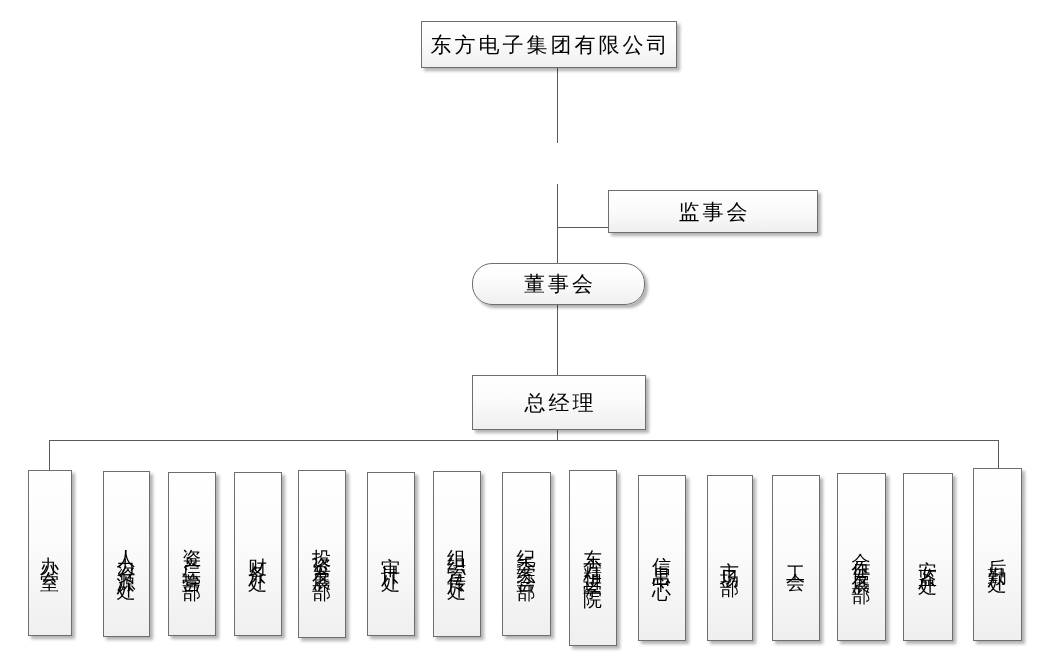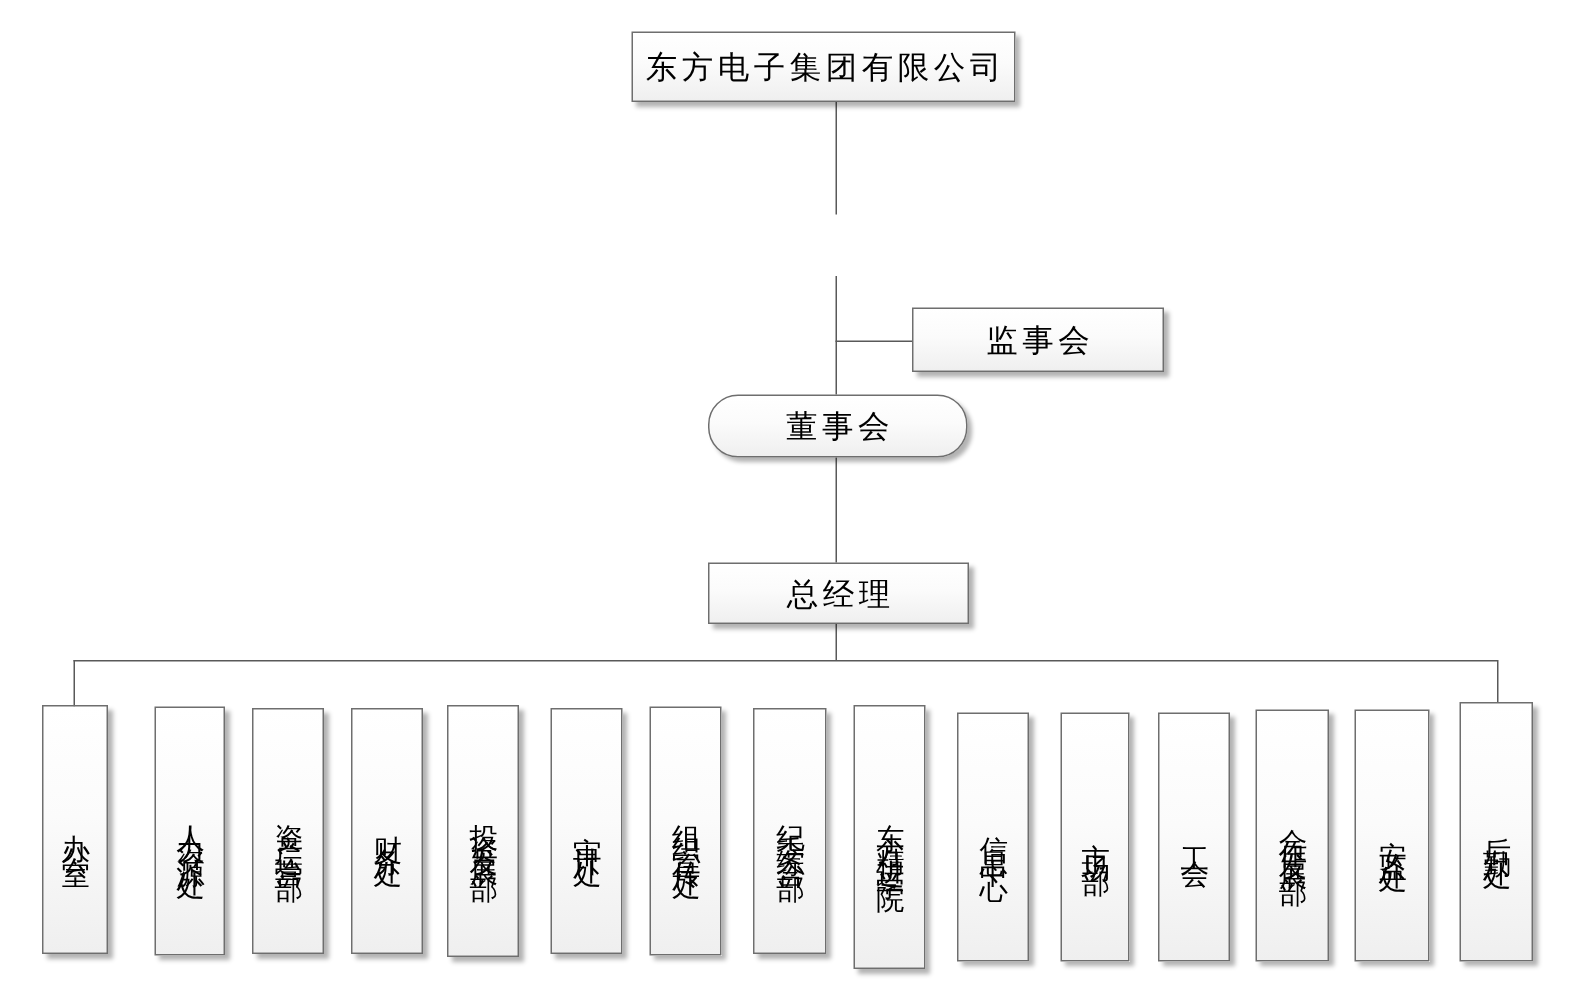--- a/index.html
+++ b/index.html
@@ -59,29 +59,29 @@
   <div class="line vline" style="left:557px; top:416px; height:24px;"></div>
   <div class="line hline" style="left:49px;  top:440px; width:949px;"></div>
   <div class="line vline" style="left:49px;  top:440px; height:31px;"></div>
   <div class="line vline" style="left:998px; top:440px; height:28px;"></div>
 
   <div class="box hbox" style="left:421px; top:21px;  width:256px; height:47px;">
     <span class="htext">东方电子集团有限公司</span>
   </div>
 
 
-  <div class="box hbox" style="left:608px; top:205px; width:168px; height:43px;">
+  <div class="box hbox" style="left:608px; top:190px; width:210px; height:43px;">
     <span class="htext">监事会</span>
   </div>
 
   <div class="box hbox" style="left:472px; top:263px; width:173px; height:42px;border-radius:20px;">
     <span class="htext">董事会</span>
   </div>
 
-  <div class="box hbox" style="left:472px; top:375px; width:174px; height:41px;">
+  <div class="box hbox" style="left:472px; top:375px; width:174px; height:55px;">
     <span class="htext">总经理</span>
   </div>
 
   <div class="box vbox" style="left:28px;  top:470px; width:44px; height:166px;">
     <span class="vtext">办公室</span>
   </div>
   <div class="box vbox" style="left:103px; top:471px; width:47px; height:166px;">
     <span class="vtext">人力资源处</span>
   </div>
   <div class="box vbox" style="left:168px; top:472px; width:48px; height:164px;">

